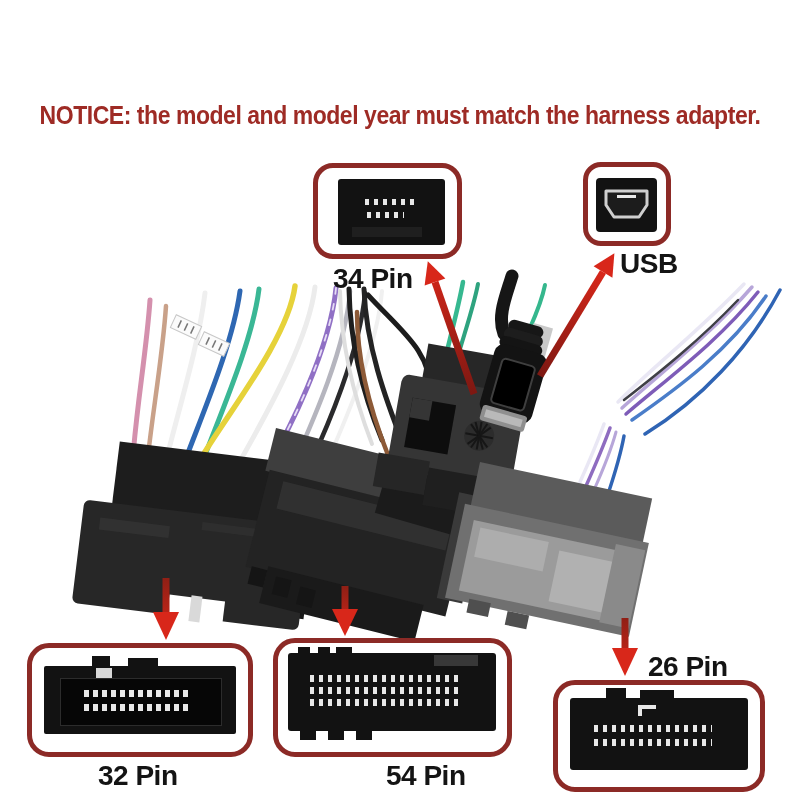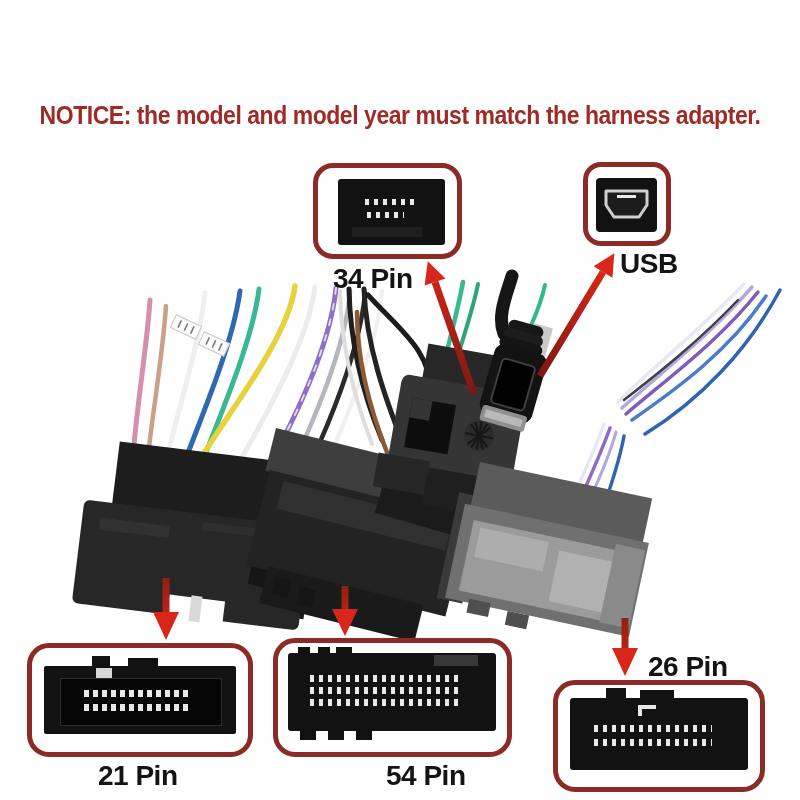--- a/index.html
+++ b/index.html
@@ -231,21 +231,21 @@
     <div>
       <div class="blk" style="left:60px;top:8px;width:18px;height:14px;"></div>
       <div class="blk" style="left:96px;top:10px;width:30px;height:14px;"></div>
       <div class="blk" style="left:12px;top:18px;width:192px;height:68px;border-radius:2px;"></div>
       <div style="position:absolute;left:28px;top:30px;width:160px;height:46px;background:#060606;border:1px solid #2c2c2c;"></div>
       <div style="position:absolute;left:64px;top:20px;width:16px;height:10px;background:#d8d8d8;"></div>
       <div class="pins" style="left:52px;top:42px;width:108px;background:repeating-linear-gradient(90deg,#e8e8e8 0 5px,rgba(0,0,0,0) 5px 9px);"></div>
       <div class="pins" style="left:52px;top:56px;width:108px;background:repeating-linear-gradient(90deg,#e8e8e8 0 5px,rgba(0,0,0,0) 5px 9px);"></div>
     </div>
   </div>
-  <div class="label" style="left:98px;top:760px;">21 Pin</div>
+  <div class="label" style="left:98px;top:760px;">32 Pin</div>
 
   <div class="cbox" id="box54">
     <div>
       <div class="blk" style="left:20px;top:4px;width:12px;height:10px;"></div>
       <div class="blk" style="left:40px;top:4px;width:12px;height:10px;"></div>
       <div class="blk" style="left:58px;top:4px;width:16px;height:10px;"></div>
       <div class="blk" style="left:10px;top:10px;width:208px;height:78px;border-radius:3px;"></div>
       <div style="position:absolute;left:156px;top:12px;width:44px;height:11px;background:#383838;"></div>
       <div class="pins fine" style="left:32px;top:32px;width:153px;"></div>
       <div class="pins fine" style="left:32px;top:44px;width:153px;"></div>

